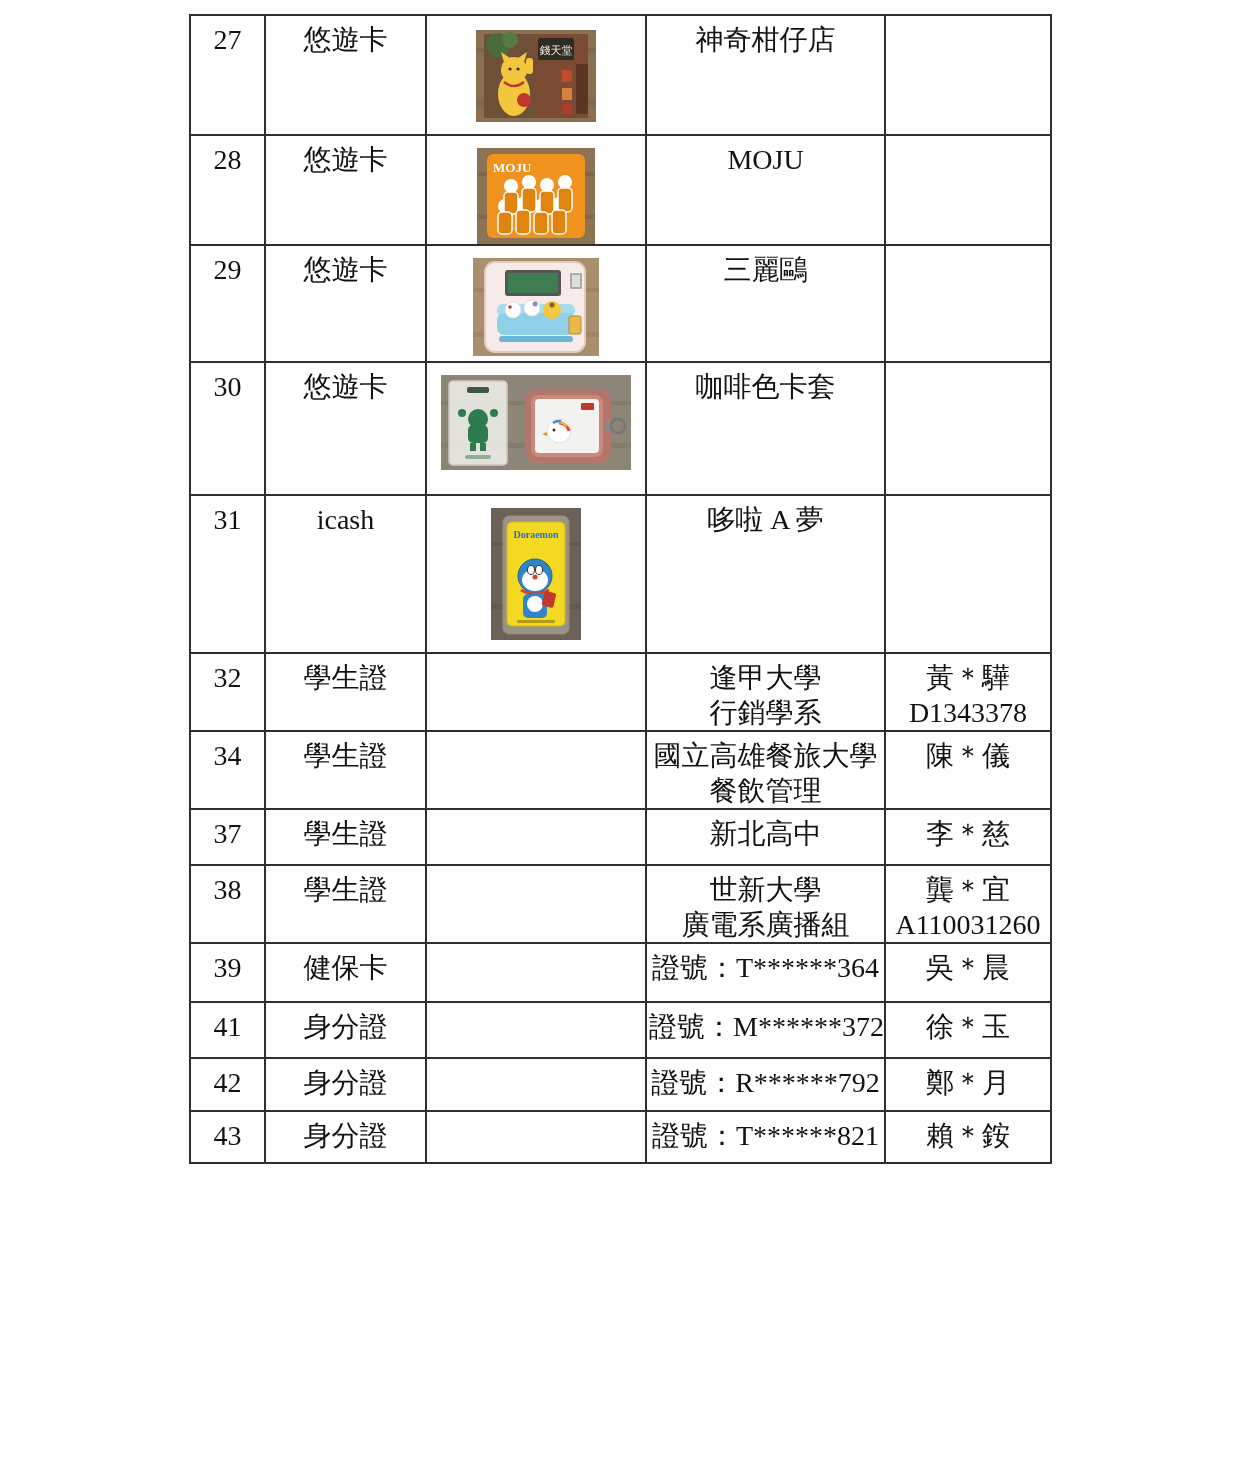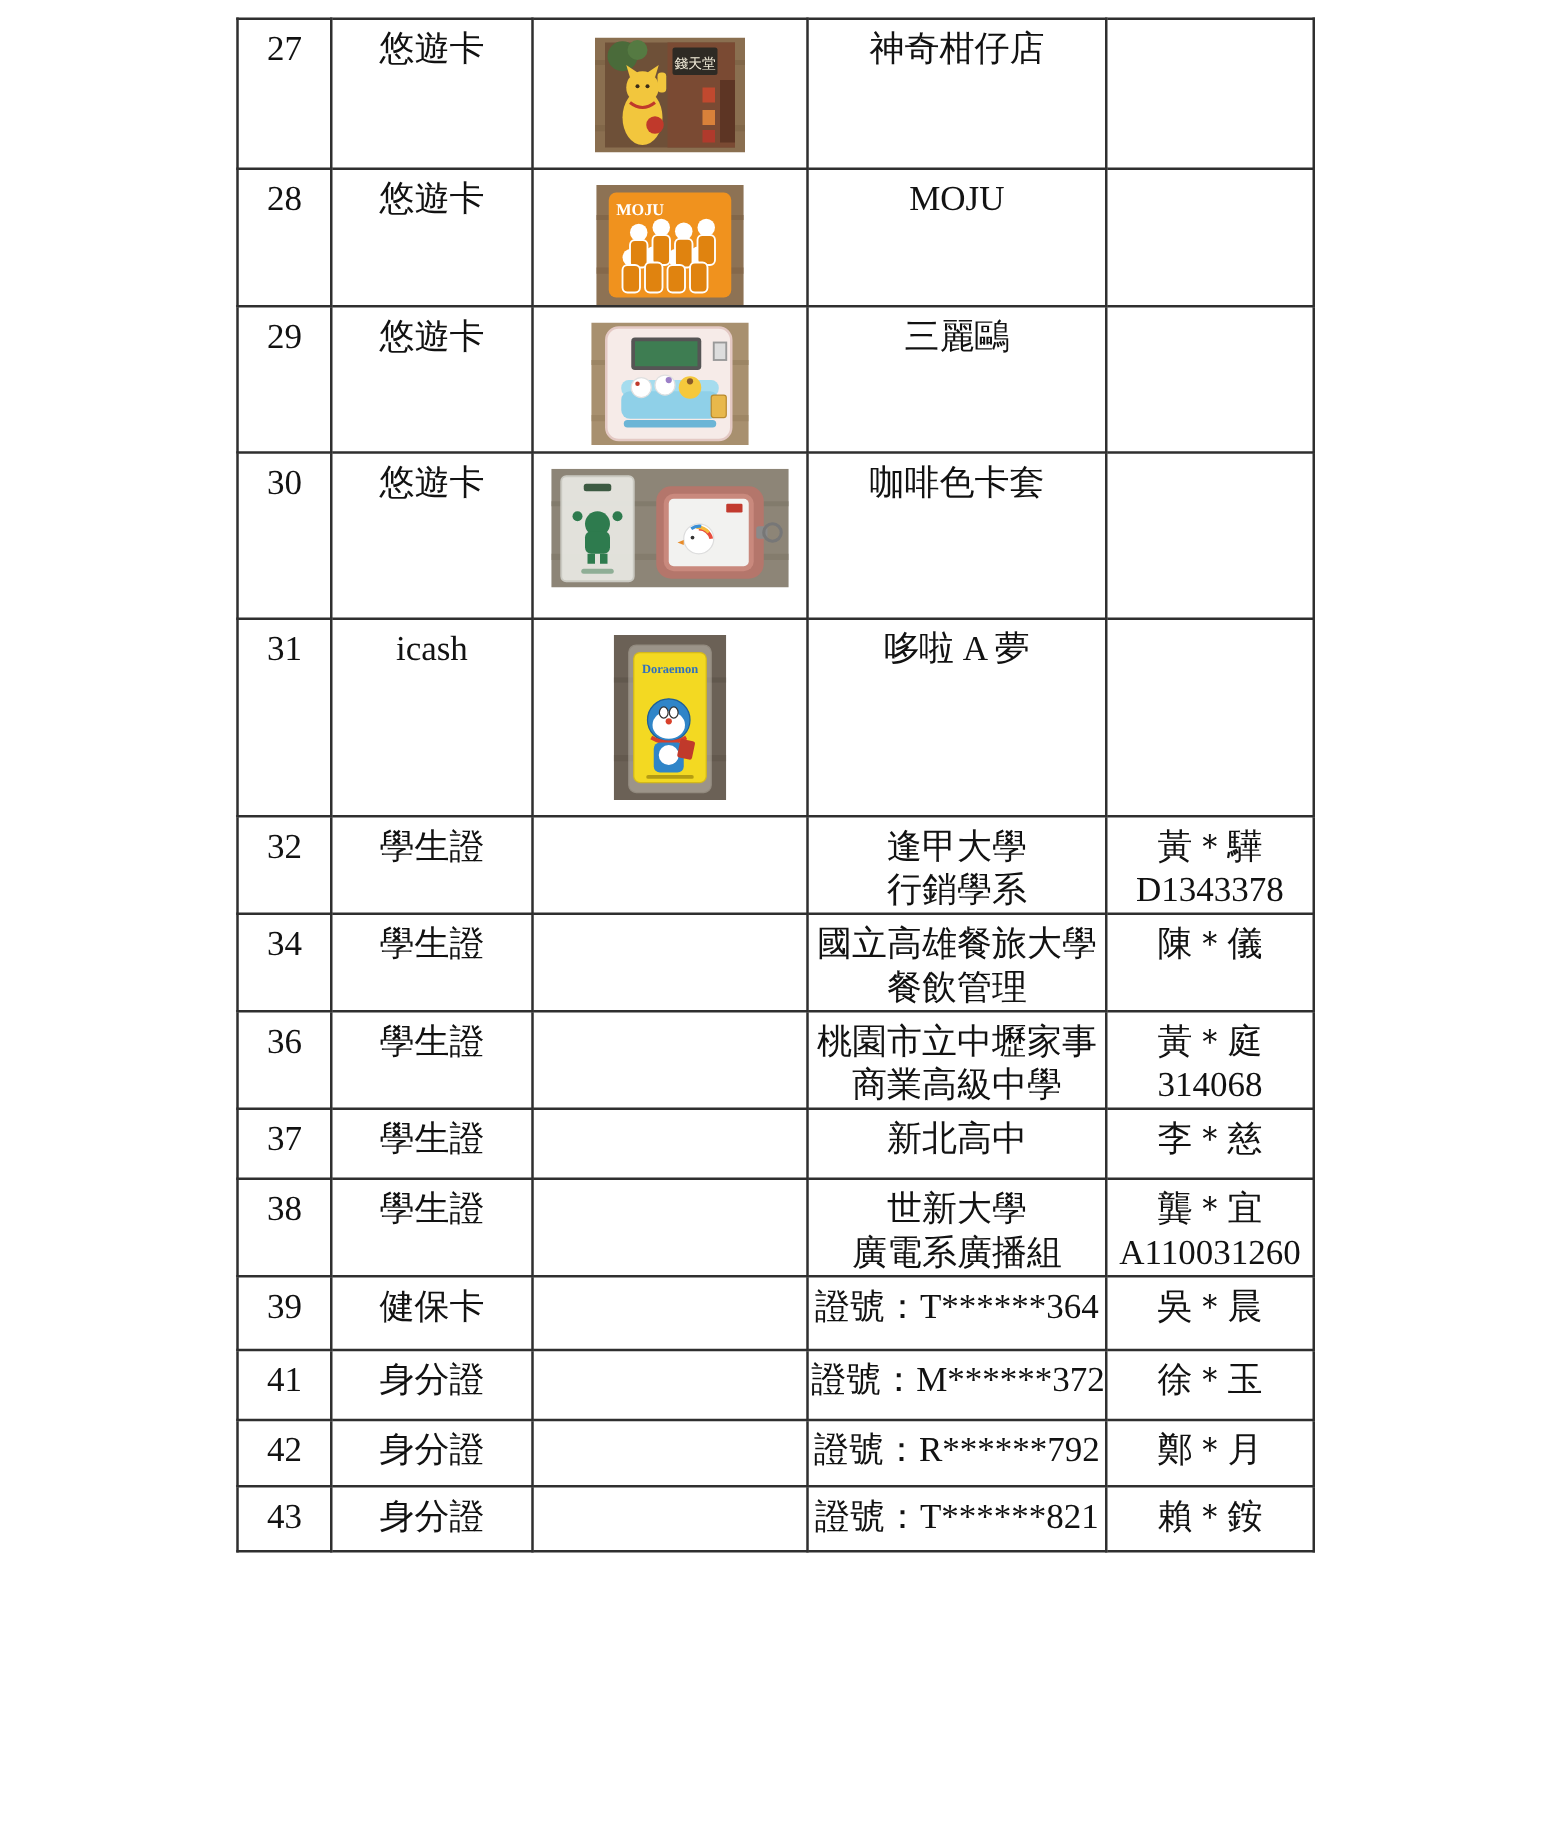--- a/index.html
+++ b/index.html
@@ -247,37 +247,20 @@
   <td>
     <div class="ln">國立高雄餐旅大學</div>
     <div class="ln">餐飲管理</div>
   </td>
   <td>
     <div class="ln">陳＊儀</div>
   </td>
 </tr>
 
 
-<tr style="height:77px">
-  <td>
-            <div class="ln">36</div>
-          </td>
-  <td>
-            <div class="ln">學生證</div>
-          </td>
-  <td></td>
-  <td>
-    <div class="ln">桃園市立中壢家事</div>
-    <div class="ln">商業高級中學</div>
-  </td>
-  <td>
-    <div class="ln">黃＊庭</div>
-    <div class="ln">314068</div>
-  </td>
-</tr>
 
 <tr style="height:56px">
   <td>
             <div class="ln">37</div>
           </td>
   <td>
             <div class="ln">學生證</div>
           </td>
   <td></td>
   <td>

